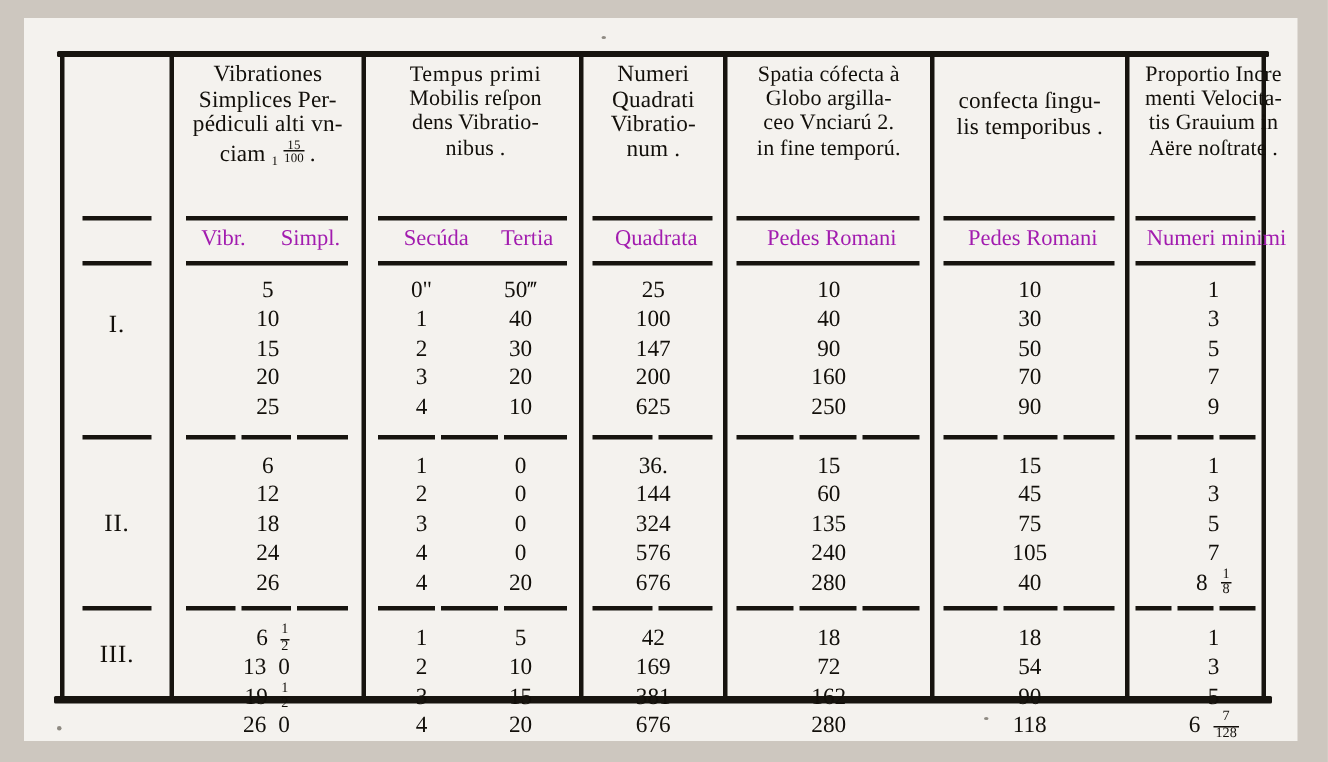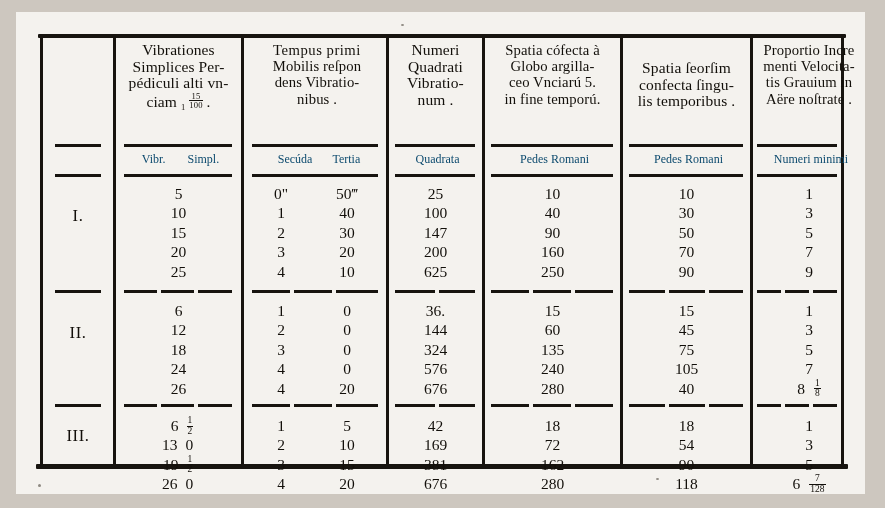--- a/index.html
+++ b/index.html
@@ -87,23 +87,23 @@
   .hdr .ln { display: block; white-space: nowrap; }
   .hdr .ln.wide { letter-spacing: 0.5px; }
 
   
   .subhdr {
     position: absolute;
     left: 4px; right: 0;
     top: 106px;
     height: 32px;
     text-align: center;
-    font-size: 12px;
+    font-size: 15px;
     line-height: 30px;
-    color: #0c4a6e;
+    color: #a21caf;
     white-space: nowrap;
   }
   .subhdr .sp { display: inline-block; }
 
   .dashrule {
     position: absolute;
     height: 3px;
     background: #17140f;
   }
 
@@ -194,21 +194,21 @@
       <div class="col" style="left:5px; width:70px;">
         <div class="dashrule" style="left:12px; width:46px; top:106px;"></div>
         <div class="dashrule" style="left:12px; width:46px; top:136px;"></div>
 
         <div class="datacol">
           <div class="grp" style="top:28px;">
             <div class="row romnum">I.</div>
           </div>
           <div class="dashrule" style="left:12px; width:46px; top:112px;"></div>
 
-          <div class="grp" style="top:145px;">
+          <div class="grp" style="top:161px;">
             <div class="row romnum">II.</div>
           </div>
           <div class="dashrule" style="left:12px; width:46px; top:226px;"></div>
 
           <div class="grp" style="top:248px;">
             <div class="row romnum">III.</div>
           </div>
         </div>
       </div>
 
@@ -401,21 +401,21 @@
             <div class="row">381</div>
             <div class="row">676</div>
           </div>
         </div>
       </div>
 
       <div class="col" style="left:447px; width:135px;">
         <div class="hdr small" style="top:4px;">
           <span class="ln">Spatia cófecta à</span>
           <span class="ln">Globo  argilla-</span>
-          <span class="ln">ceo Vnciarú 5.</span>
+          <span class="ln">ceo Vnciarú 2.</span>
           <span class="ln">in fine temporú.</span>
         </div>
         <div class="dashrule" style="left:6px; width:122px; top:106px;"></div>
         <div class="subhdr">
           <span class="sp">Pedes Romani</span>
         </div>
         <div class="dashrule" style="left:6px; width:122px; top:136px;"></div>
 
         <div class="datacol">
           <div class="grp" style="top:6px;">
@@ -444,21 +444,20 @@
             <div class="row">18</div>
             <div class="row">72</div>
             <div class="row">162</div>
             <div class="row">280</div>
           </div>
         </div>
       </div>
 
       <div class="col" style="left:585px; width:127px;">
         <div class="hdr" style="top:22px;">
-          <span class="ln">Spatia ſeorſim</span>
           <span class="ln">confecta ſingu-</span>
           <span class="ln">lis temporibus .</span>
         </div>
         <div class="dashrule" style="left:6px; width:114px; top:106px;"></div>
         <div class="subhdr">
           <span class="sp">Pedes Romani</span>
         </div>
         <div class="dashrule" style="left:6px; width:114px; top:136px;"></div>
 
         <div class="datacol">

